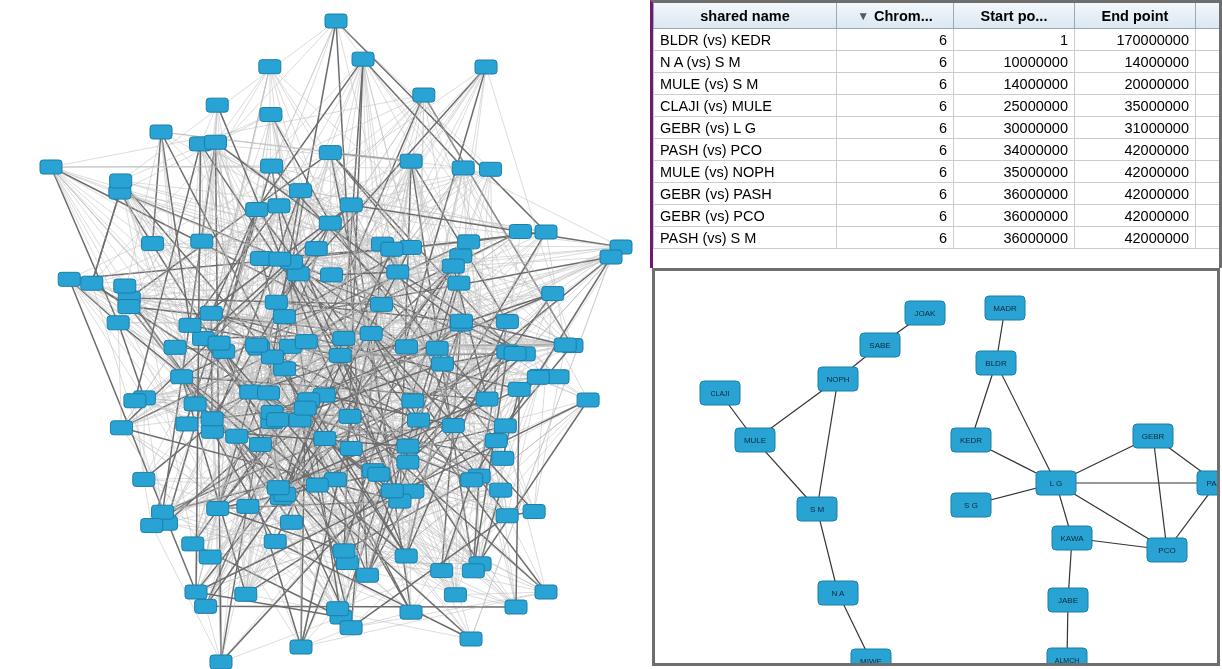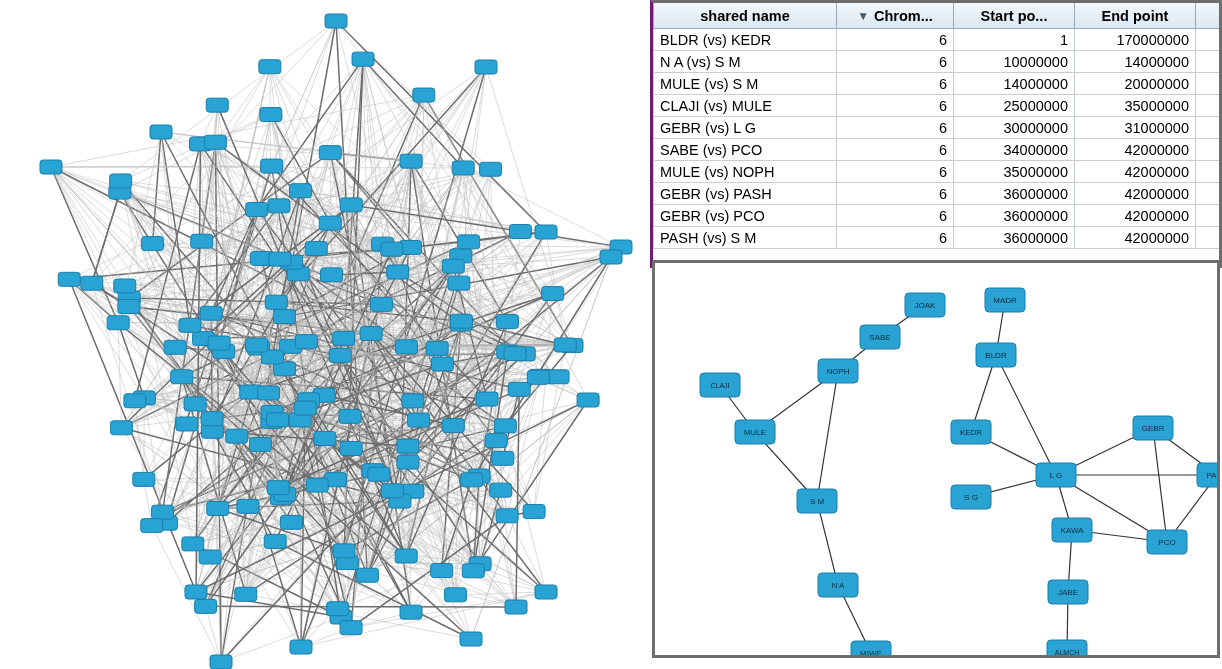--- a/index.html
+++ b/index.html
@@ -80,21 +80,21 @@
     color: #4a5b6b;
     font-size: 12px;
     vertical-align: middle;
   }
   .th-inner { display: inline-block; vertical-align: middle; }
 
   
   #sub-network {
     position: absolute;
     left: 652px;
-    top: 260px;
+    top: 268px;
     width: 568px;
     height: 398px;
     background: #ffffff;
     border: 3px solid #6e6e6e;
     box-sizing: border-box;
     overflow: hidden;
   }
   #sub-network svg { display: block; }
 
   .node-rect { fill: #29a2d4; stroke: #1b7fa8; stroke-width: 1; }
@@ -1418,21 +1418,21 @@
           <td class="col-gen">5.9</td>
         </tr>
         <tr>
           <td class="col-name">GEBR (vs) L G</td>
           <td class="col-chr">6</td>
           <td class="col-sp">30000000</td>
           <td class="col-ep">31000000</td>
           <td class="col-gen">16.9</td>
         </tr>
         <tr>
-          <td class="col-name">SABE (vs) PCO</td>
+          <td class="col-name">PASH (vs) PCO</td>
           <td class="col-chr">6</td>
           <td class="col-sp">34000000</td>
           <td class="col-ep">42000000</td>
           <td class="col-gen">11.4</td>
         </tr>
         <tr>
           <td class="col-name">MULE (vs) NOPH</td>
           <td class="col-chr">6</td>
           <td class="col-sp">35000000</td>
           <td class="col-ep">42000000</td>

